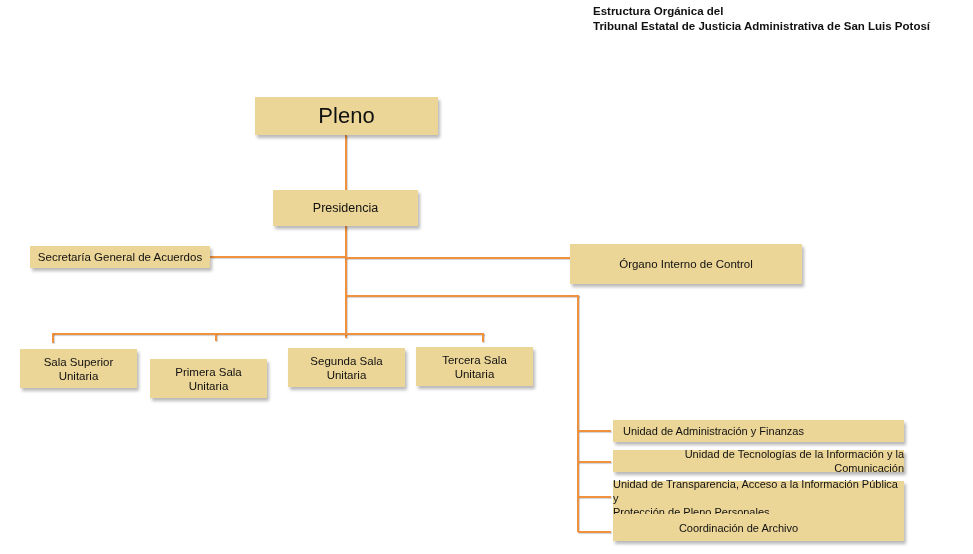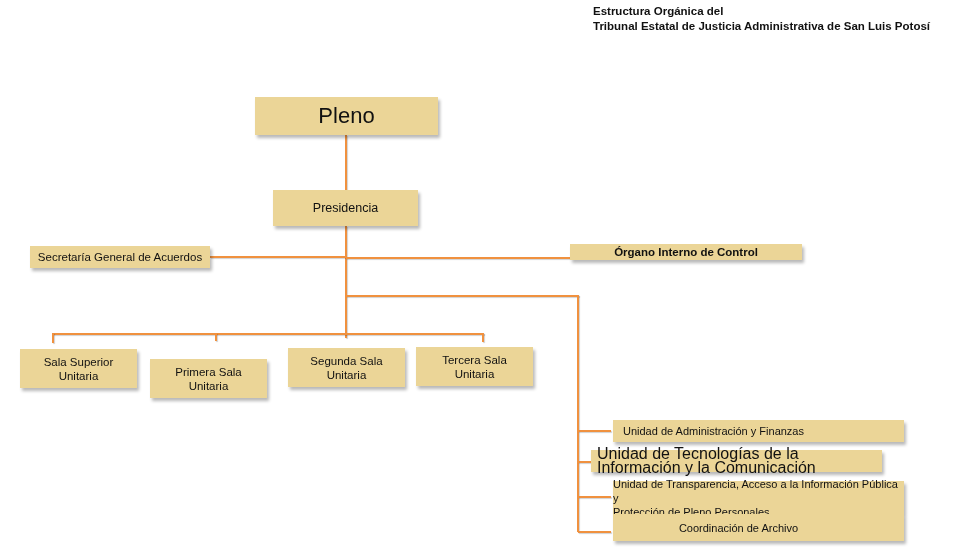--- a/index.html
+++ b/index.html
@@ -38,21 +38,21 @@
 
 <div class="box" style="left:255px;top:97px;width:183px;height:38px;font-size:22px;">
   <span>Pleno</span>
 </div>
 <div class="box" style="left:273px;top:190px;width:145px;height:36px;font-size:12.5px;">
   <span>Presidencia</span>
 </div>
 <div class="box" style="left:30px;top:246px;width:180px;height:22px;">
   <span>Secretaría General de Acuerdos</span>
 </div>
-<div class="box" style="left:570px;top:244px;width:232px;height:16px;font-weight:bold;">
+<div class="box" style="left:570px;top:244px;width:232px;height:40px;">
   <span>Órgano Interno de Control</span>
 </div>
 
 <div class="box" style="left:20px;top:349px;width:117px;height:39px;">
   <div>
       <div>Sala Superior</div>
       <div>Unitaria</div>
     </div>
 </div>
 <div class="box" style="left:150px;top:347px;width:117px;height:39px;margin-top:12px;">
@@ -70,21 +70,21 @@
 <div class="box" style="left:416px;top:347px;width:117px;height:39px;">
   <div>
       <div>Tercera Sala</div>
       <div>Unitaria</div>
     </div>
 </div>
 
 <div class="box left" style="left:613px;top:420px;width:291px;height:22px;padding-left:10px;font-size:11px;">
   <span>Unidad de Administración y Finanzas</span>
 </div>
-<div class="box left" style="left:591px;top:450px;width:291px;height:22px;padding-left:6px;font-size:16px;">
+<div class="box left" style="left:613px;top:450px;width:291px;height:22px;padding-left:6px;font-size:11px;text-align:right;">
   <span>Unidad de Tecnologías de la Información y la Comunicación</span>
 </div>
 <div class="box left" style="left:613px;top:481px;width:291px;height:33px;padding-left:0;font-size:11px;">
   <div>
       <div>Unidad de Transparencia, Acceso a la Información Pública y</div>
       <div>Protección de Pleno Personales</div>
     </div>
 </div>
 <div class="box" style="left:613px;top:514px;width:291px;height:27px;padding-right:40px;font-size:11px;">
   <span>Coordinación de Archivo</span>

